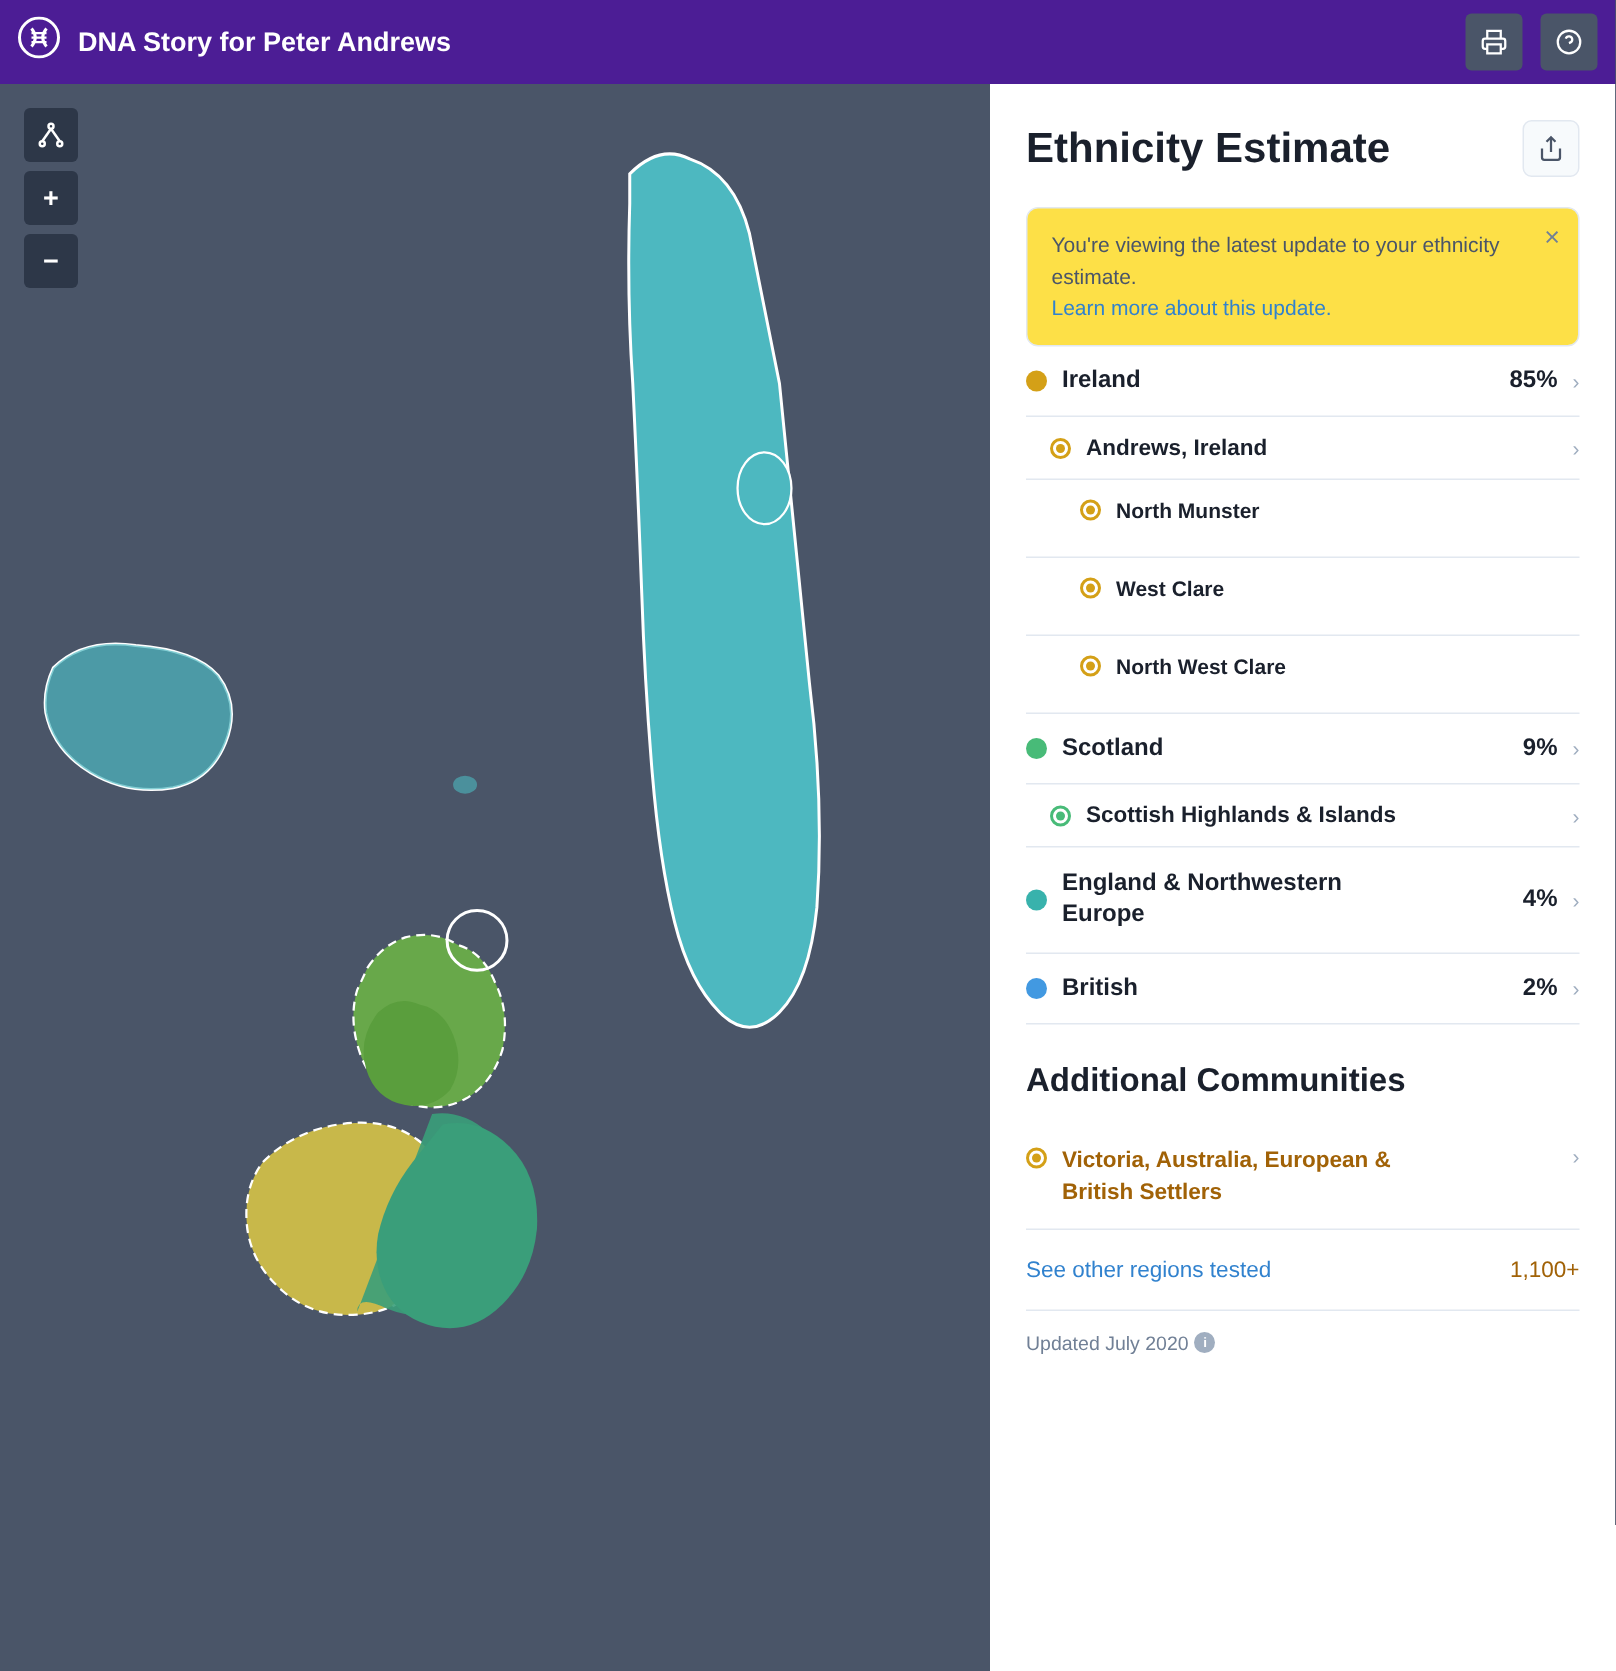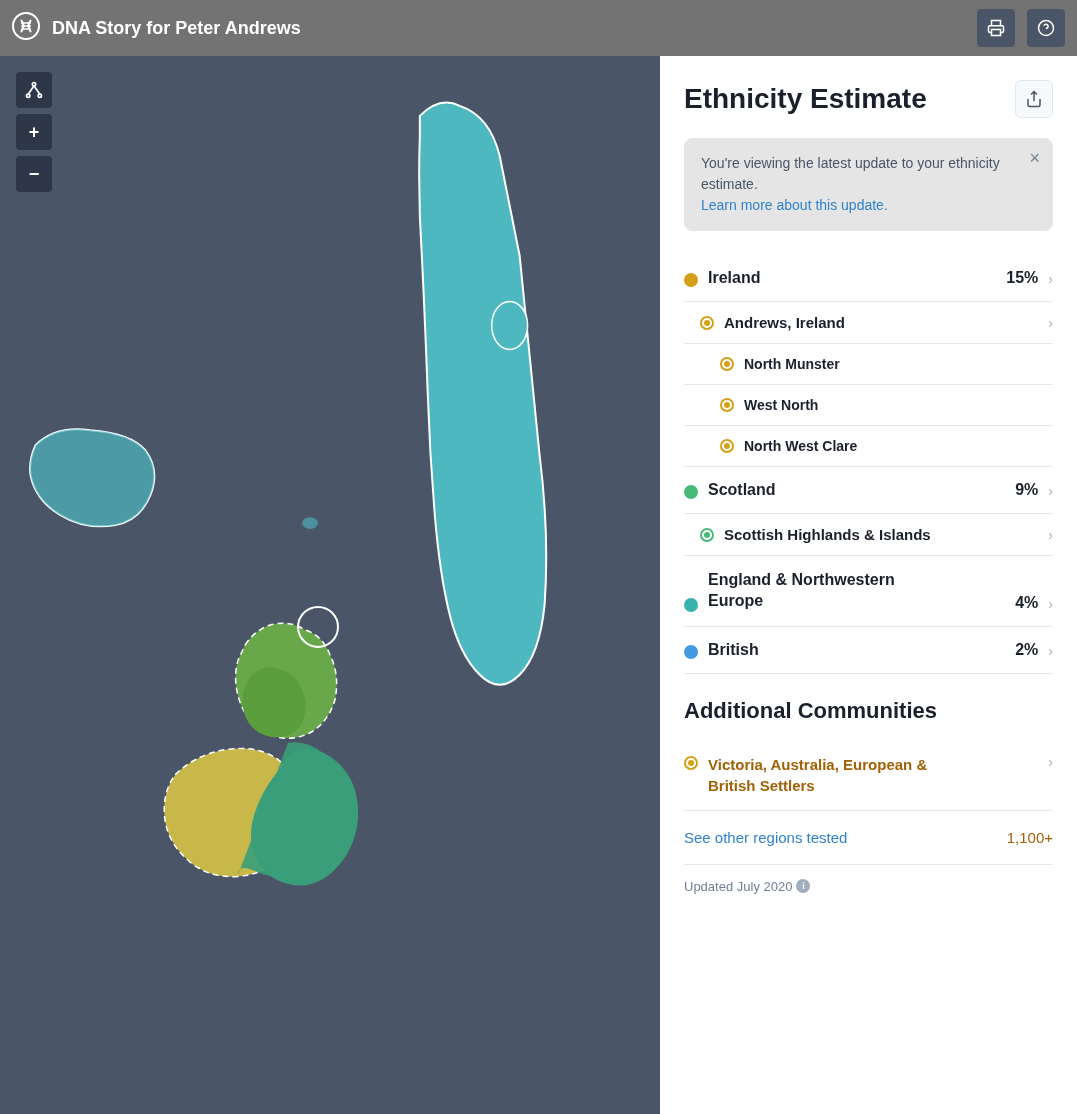--- a/index.html
+++ b/index.html
@@ -1,20 +1,20 @@
 <!DOCTYPE html>
 <html><head>
   <meta charset="utf-8">
   <style>
     * { box-sizing: border-box; margin: 0; padding: 0; }
     body { font-family: -apple-system, BlinkMacSystemFont, 'Segoe UI', sans-serif; display: flex; flex-direction: column; width: 1077px; height: 1114px; overflow: hidden; background: #4a5568; }
 
     
     .header {
-      background: #737373;
+      background: #4c1d95;
       display: flex;
       align-items: center;
       padding: 0 12px;
       height: 56px;
       gap: 12px;
       flex-shrink: 0;
     }
     .header-logo {
       color: white;
       font-size: 20px;
@@ -124,25 +124,24 @@
       display: flex;
       align-items: center;
       justify-content: center;
       cursor: pointer;
       color: #4a5568;
       font-size: 16px;
     }
 
     
     .update-banner {
-      background: #e5e5e5;
+      background: #fde047;
       border: 1px solid #e2e8f0;
       border-radius: 8px;
       padding: 14px 16px;
-      margin-bottom: 24px;
       position: relative;
     }
     .update-banner-text {
       font-size: 14px;
       color: #4a5568;
       line-height: 1.5;
     }
     .update-banner-link {
       color: #3182ce;
       text-decoration: none;
@@ -158,21 +157,21 @@
       cursor: pointer;
       color: #718096;
       line-height: 1;
     }
 
     
     .ethnicity-list { }
 
     .ethnicity-row {
       display: flex;
-      align-items: flex-end;
+      align-items: center;
       padding: 14px 0;
       border-bottom: 1px solid #e2e8f0;
       cursor: pointer;
     }
 
     .dot {
       width: 14px;
       height: 14px;
       border-radius: 50%;
       flex-shrink: 0;
@@ -217,21 +216,21 @@
       display: flex;
       align-items: center;
       padding: 12px 0 12px 16px;
       border-bottom: 1px solid #e2e8f0;
       cursor: pointer;
     }
 
     .sub-sub-row {
       display: flex;
       align-items: center;
-      padding: 12px 0 12px 36px;
+      padding: 12px 0 23px 36px;
       border-bottom: 1px solid #e2e8f0;
     }
 
     .sub-name {
       font-size: 15px;
       font-weight: 600;
       color: #1a202c;
       flex: 1;
     }
     .sub-sub-name {
@@ -398,21 +397,21 @@
         <a class="update-banner-link" href="#">Learn more about this update.</a>
       </div>
       <button class="close-banner-btn">×</button>
     </div>
 
     <div class="ethnicity-list">
 
       <div class="ethnicity-row">
         <div class="dot" style="background:#d4a017;"></div>
         <span class="ethnicity-name">Ireland</span>
-        <span class="ethnicity-pct">15%</span>
+        <span class="ethnicity-pct">85%</span>
         <span class="chevron">›</span>
       </div>
 
       <div class="sub-row">
         <div class="dot-outline" style="color:#d4a017;">
           <div class="dot-inner" style="background:#d4a017;"></div>
         </div>
         <span class="sub-name">Andrews, Ireland</span>
         <span class="chevron">›</span>
       </div>
@@ -421,21 +420,21 @@
         <div class="dot-outline" style="color:#d4a017;">
           <div class="dot-inner" style="background:#d4a017;"></div>
         </div>
         <span class="sub-sub-name">North Munster</span>
       </div>
 
       <div class="sub-sub-row">
         <div class="dot-outline" style="color:#d4a017;">
           <div class="dot-inner" style="background:#d4a017;"></div>
         </div>
-        <span class="sub-sub-name">West North</span>
+        <span class="sub-sub-name">West Clare</span>
       </div>
 
       <div class="sub-sub-row">
         <div class="dot-outline" style="color:#d4a017;">
           <div class="dot-inner" style="background:#d4a017;"></div>
         </div>
         <span class="sub-sub-name">North West Clare</span>
       </div>
 
       <div class="ethnicity-row">

